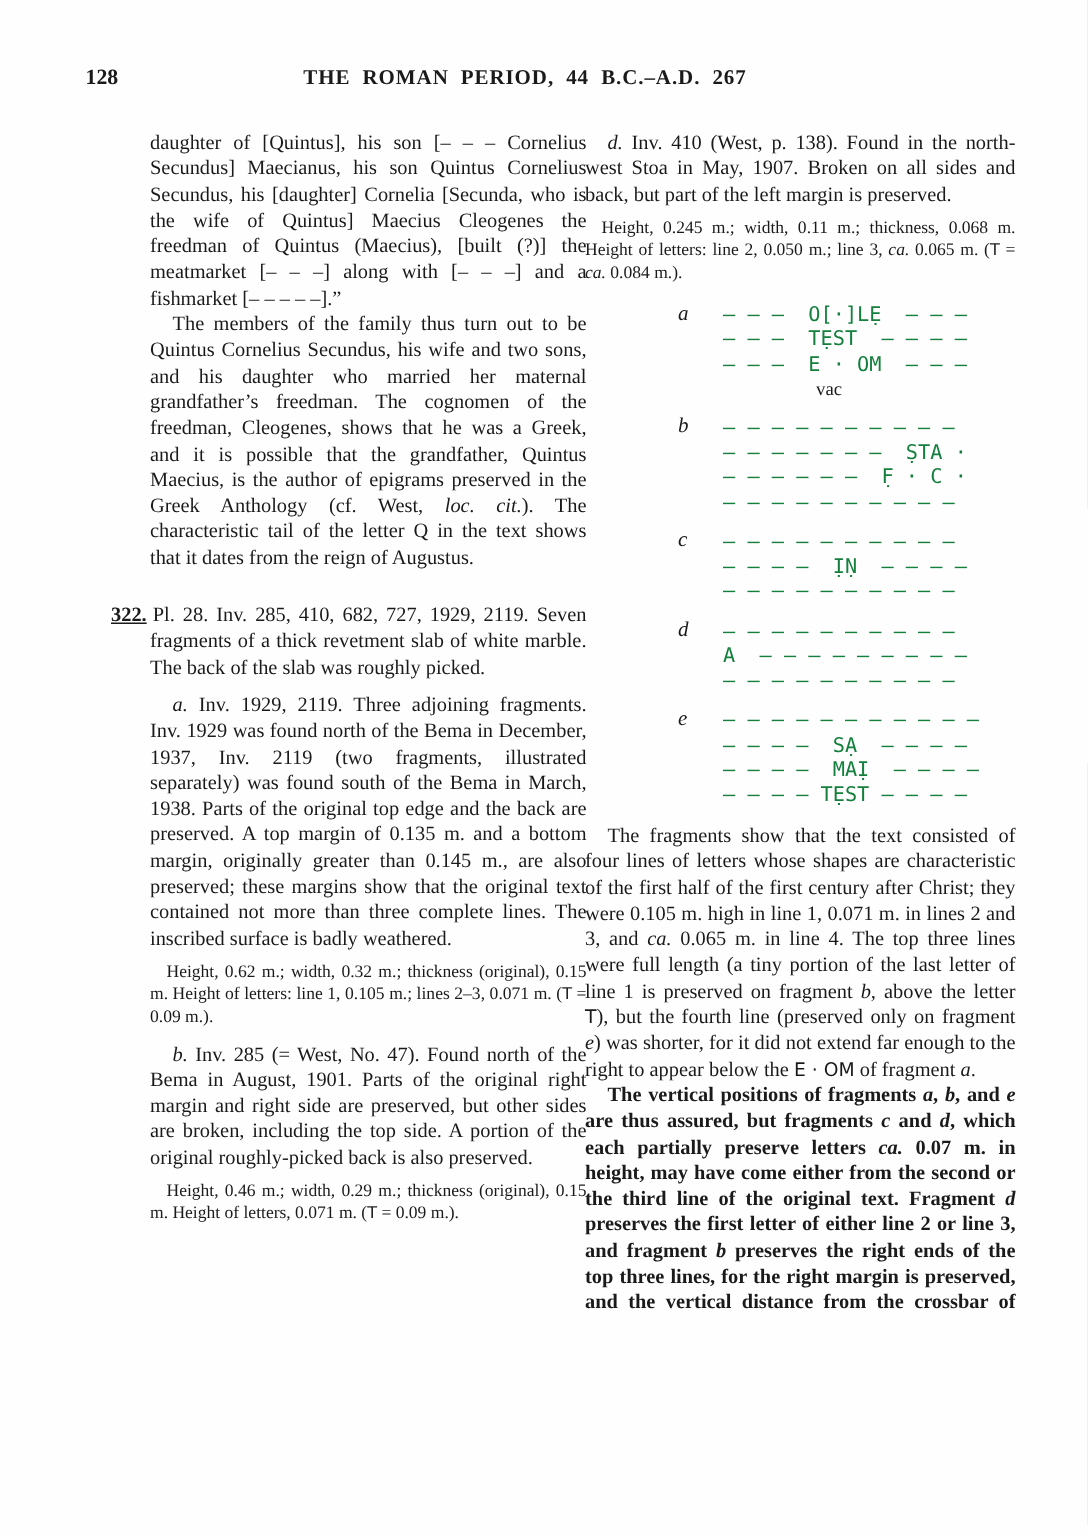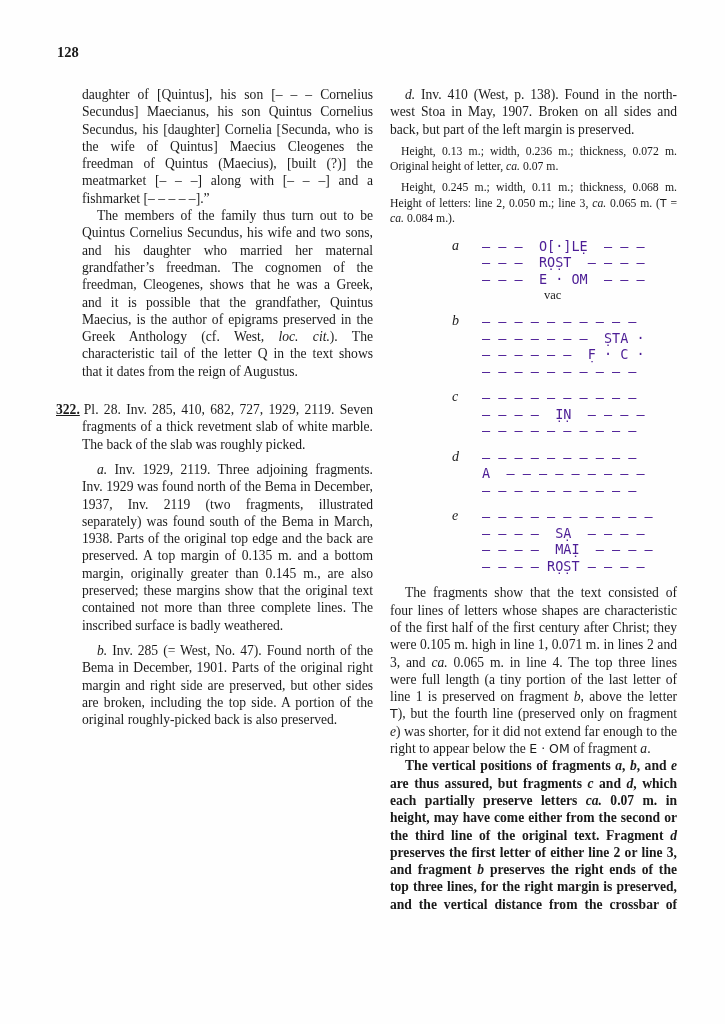--- a/index.html
+++ b/index.html
@@ -15,21 +15,21 @@
   .page-number{
     position:absolute;left:57px;top:44px;
     font-size:14.5px;font-weight:bold;
   }
   .running-title{
     position:absolute;left:0;top:45px;width:700px;
     text-align:center;font-size:14px;font-weight:bold;
     letter-spacing:0.6px;word-spacing:4px;
   }
   .col{position:absolute;top:86px;}
-  .col-left{left:82px;width:291px;}
+  .col-left{left:100px;width:291px;}
   .col-right{left:390px;width:287px;}
   .para{
     margin:0;font-size:13.6px;line-height:17.3px;
     text-align:justify;text-indent:15px;
   }
   .noindent{text-indent:0;}
   .entry{margin-top:21px;}
   .entry-num{font-weight:bold;margin-left:-26px;margin-right:4px;text-decoration:underline;}
   .frag-para{margin-top:8px;}
   .metrics{
@@ -40,53 +40,55 @@
   .seg-i{font-style:italic;}
   .seg-g{font-family:"DejaVu Sans",sans-serif;font-size:0.92em;}
   .diagram{margin:12px 0 10px 62px;}
   .frag{display:flex;align-items:flex-start;margin-bottom:10px;}
   .frag-label{
     width:30px;flex:none;font-style:italic;font-size:14px;
     line-height:16.5px;font-family:"Liberation Serif",serif;
   }
   .dline{
     font-family:"DejaVu Sans Mono",monospace;
-    font-size:13.5px;line-height:16.5px;white-space:pre;color:#4c1d95;
+    font-size:13.5px;line-height:16.5px;white-space:pre;color:#15803d;
   }
   .vac{
     font-family:"Liberation Serif",serif;
     font-size:12.5px;line-height:16px;margin-left:62px;
   }
 </style>
 </head>
 <body>
 
 <div class="page">
 
   <div class="page-number">128</div>
+  <div class="running-title">THE ROMAN PERIOD, 44 B.C.–A.D. 267</div>
 
   <div class="col col-left">
     <p class="para noindent">daughter of [Quintus], his son [– – – Cornelius Secundus] Maecianus, his son Quintus Cornelius Secundus, his [daughter] Cornelia [Secunda, who is the wife of Quintus] Maecius Cleogenes the freedman of Quintus (Maecius), [built (?)] the meatmarket [– – –] along with [– – –] and a fishmarket [– – – – –].”</p>
     <p class="para"><span>The members of the family thus turn out to be Quintus Cornelius Secundus, his wife and two sons, and his daughter who married her maternal grandfather’s freedman. The cognomen of the freedman, Cleogenes, shows that he was a Greek, and it is possible that the grandfather, Quintus Maecius, is the author of epigrams preserved in the Greek Anthology (cf. West, </span><span class="seg-i">loc. cit.</span><span>). The characteristic tail of the letter Q in the text shows that it dates from the reign of Augustus.</span></p>
     <p class="para noindent entry"><span class="entry-num">322.</span><span>Pl. 28. Inv. 285, 410, 682, 727, 1929, 2119. Seven fragments of a thick revetment slab of white marble. The back of the slab was roughly picked.</span></p>
     <p class="para frag-para"><span class="seg-i">a.</span><span> Inv. 1929, 2119. Three adjoining fragments. Inv. 1929 was found north of the Bema in December, 1937, Inv. 2119 (two fragments, illustrated separately) was found south of the Bema in March, 1938. Parts of the original top edge and the back are preserved. A top margin of 0.135 m. and a bottom margin, originally greater than 0.145 m., are also preserved; these margins show that the original text contained not more than three complete lines. The inscribed surface is badly weathered.</span></p>
-    <p class="para frag-para"><span class="seg-i">b.</span><span> Inv. 285 (= West, No. 47). Found north of the Bema in December, 1901. Parts of the original right margin and right side are preserved, but other sides are broken, including the top side. A portion of the original roughly-picked back is also preserved.</span></p>
+    <p class="metrics"><span>Height, 0.62 m.; width, 0.32 m.; thickness (original), 0.15 m. Height of letters: line 1, 0.105 m.; lines 2–3, 0.071 m. (</span><span class="seg-g">T</span><span> = 0.09 m.).</span></p>
+    <p class="para frag-para"><span class="seg-i">b.</span><span> Inv. 285 (= West, No. 47). Found north of the Bema in August, 1901. Parts of the original right margin and right side are preserved, but other sides are broken, including the top side. A portion of the original roughly-picked back is also preserved.</span></p>
+    <p class="metrics"><span>Height, 0.46 m.; width, 0.29 m.; thickness (original), 0.15 m. Height of letters, 0.071 m. (</span><span class="seg-g">T</span><span> = 0.09 m.).</span></p>
   </div>
 
   <div class="col col-right">
     <p class="para"><span class="seg-i">d.</span><span> Inv. 410 (West, p. 138). Found in the north-west Stoa in May, 1907. Broken on all sides and back, but part of the left margin is preserved.</span></p>
-    <p class="metrics"><span>Height, 0.13 m.; width, 0.236 m.; thickness, 0.072 m. Original height of letter, </span><span class="seg-i">ca.</span><span> 0.07 m.</span></p>
     <p class="metrics"><span>Height, 0.245 m.; width, 0.11 m.; thickness, 0.068 m. Height of letters: line 2, 0.050 m.; line 3, </span><span class="seg-i">ca.</span><span> 0.065 m. (</span><span class="seg-g">T</span><span> = </span><span class="seg-i">ca.</span><span> 0.084 m.).</span></p>
 
     <div class="diagram">
       <div class="frag">
         <div class="frag-label">a</div>
         <div>
           <div class="dline">– – –  O[·]LẸ  – – –</div>
-          <div class="dline">– – –  RỌṢT  – – – –</div>
+          <div class="dline">– – –  TẸST  – – – –</div>
           <div class="dline">– – –  E · OM  – – –</div>
           <div class="vac">vac</div>
         </div>
       </div>
       <div class="frag">
         <div class="frag-label">b</div>
         <div>
           <div class="dline">– – – – – – – – – –</div>
           <div class="dline">– – – – – – –  ṢTA ·</div>
           <div class="dline">– – – – – –  F̣ · C ·</div>
@@ -108,21 +110,21 @@
           <div class="dline">A  – – – – – – – – –</div>
           <div class="dline">– – – – – – – – – –</div>
         </div>
       </div>
       <div class="frag">
         <div class="frag-label">e</div>
         <div>
           <div class="dline">– – – – – – – – – – –</div>
           <div class="dline">– – – –  SẠ  – – – –</div>
           <div class="dline">– – – –  MAỊ  – – – –</div>
-          <div class="dline">– – – – RỌṢT – – – –</div>
+          <div class="dline">– – – – TẸST – – – –</div>
         </div>
       </div>
     </div>
 
     <p class="para"><span>The fragments show that the text consisted of four lines of letters whose shapes are characteristic of the first half of the first century after Christ; they were 0.105 m. high in line 1, 0.071 m. in lines 2 and 3, and </span><span class="seg-i">ca.</span><span> 0.065 m. in line 4. The top three lines were full length (a tiny portion of the last letter of line 1 is preserved on fragment </span><span class="seg-i">b</span><span>, above the letter </span><span class="seg-g">T</span><span>), but the fourth line (preserved only on fragment </span><span class="seg-i">e</span><span>) was shorter, for it did not extend far enough to the right to appear below the </span><span class="seg-g">E · OM</span><span> of fragment </span><span class="seg-i">a</span><span>.</span></p>
     <p class="para cont-last"><span>The vertical positions of fragments </span><span class="seg-i">a</span><span>, </span><span class="seg-i">b</span><span>, and </span><span class="seg-i">e</span><span> are thus assured, but fragments </span><span class="seg-i">c</span><span> and </span><span class="seg-i">d</span><span>, which each partially preserve letters </span><span class="seg-i">ca.</span><span> 0.07 m. in height, may have come either from the second or the third line of the original text. Fragment </span><span class="seg-i">d</span><span> preserves the first letter of either line 2 or line 3, and fragment </span><span class="seg-i">b</span><span> preserves the right ends of the top three lines, for the right margin is preserved, and the vertical distance from the crossbar of</span></p>
   </div>
 
 </div>
 

